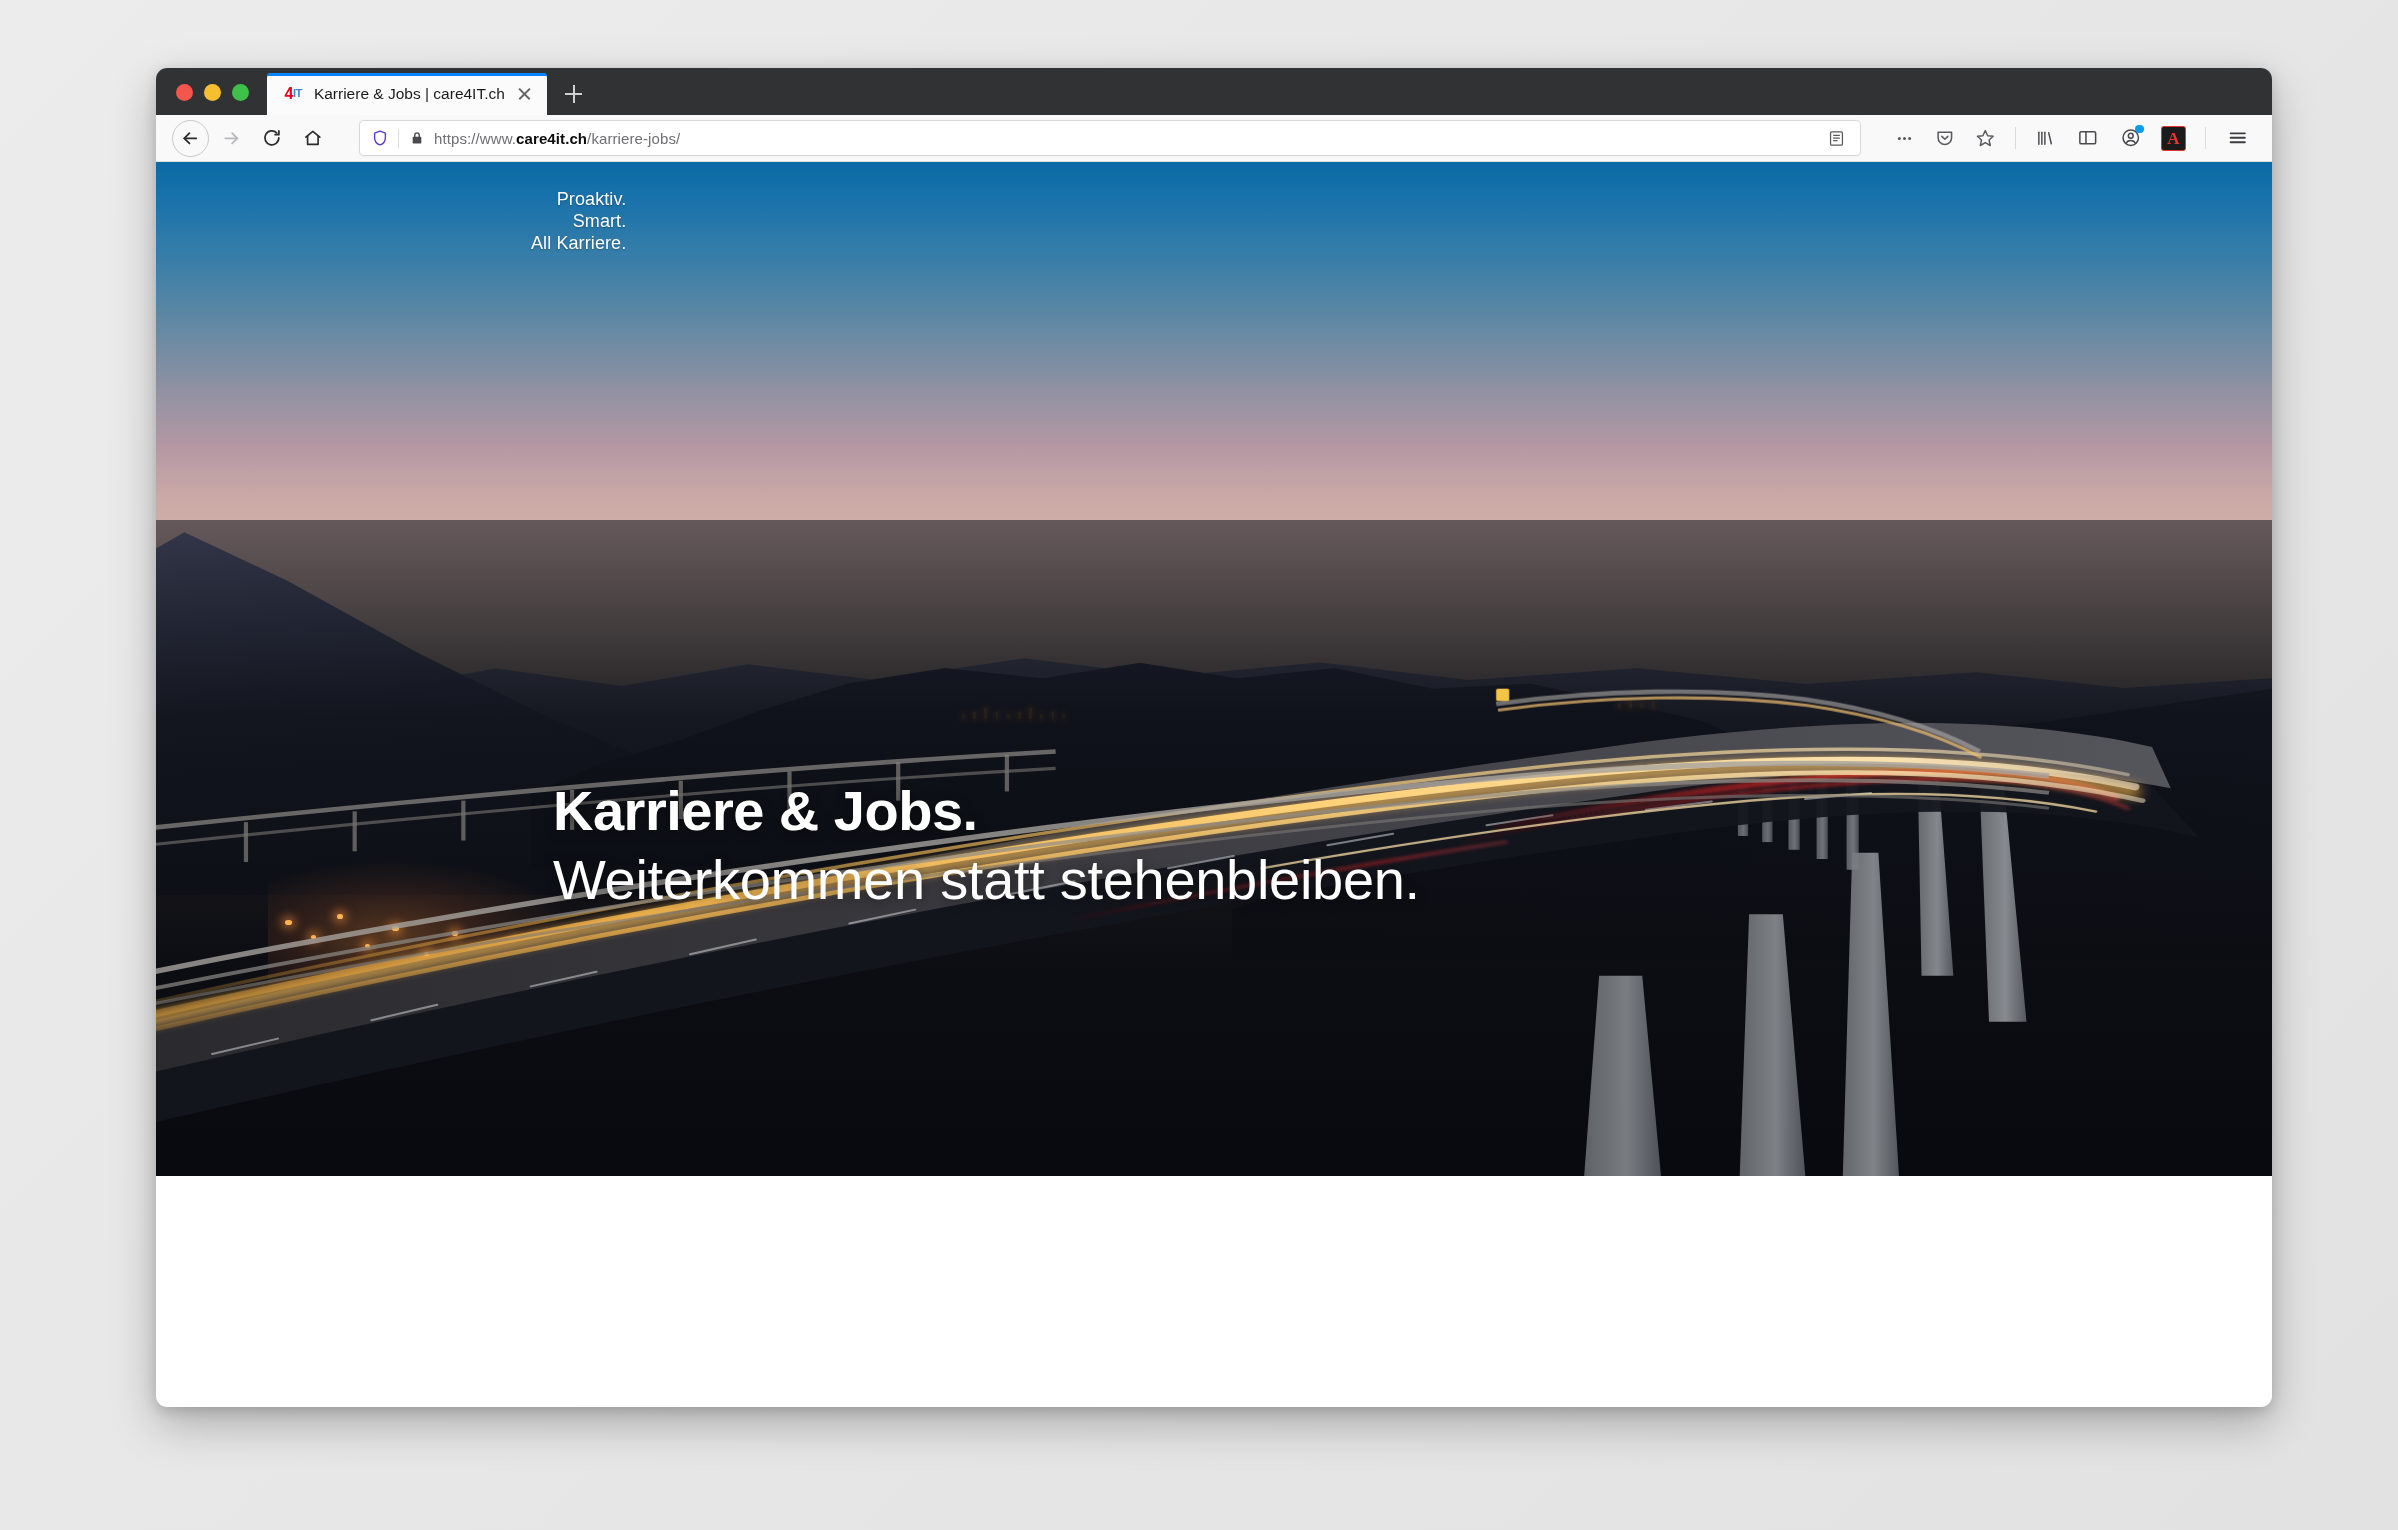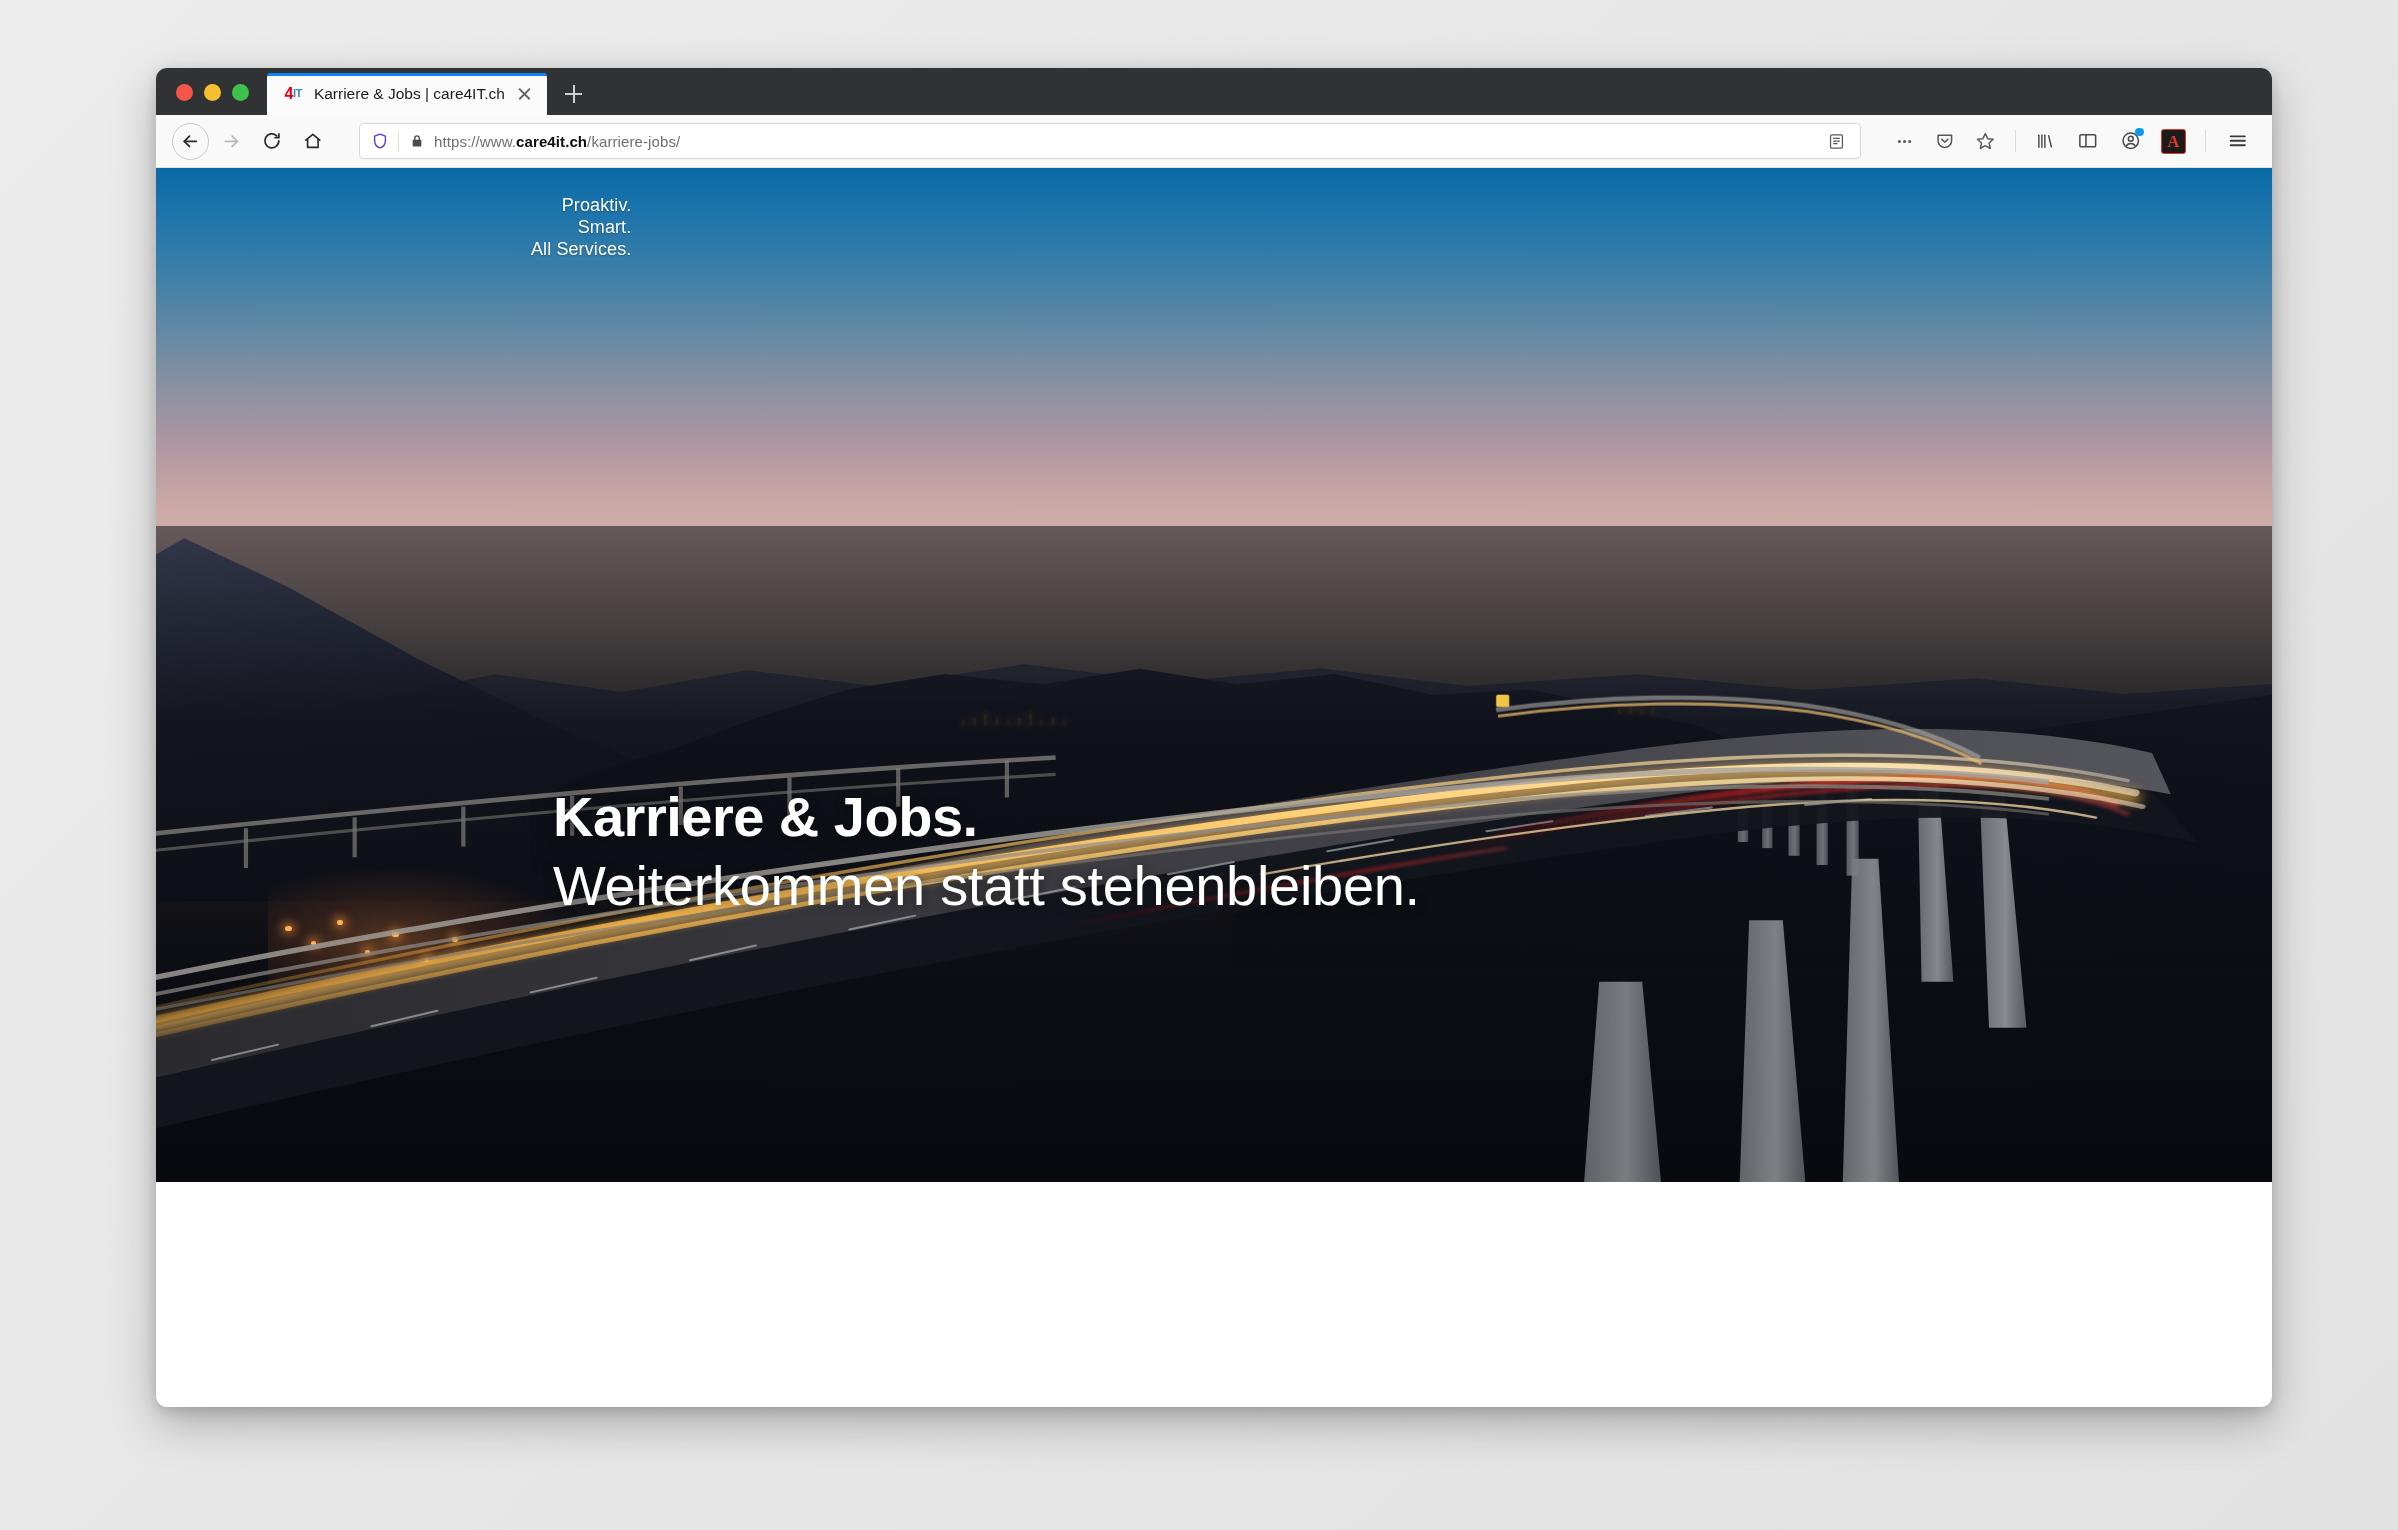--- a/index.html
+++ b/index.html
@@ -128,21 +128,21 @@
     margin-left: 4.7px;
   }
   #new-tab::before, #new-tab::after {
     content:""; position:absolute; background:#d0d1d2;
   }
   #new-tab::before { left:13px; top:20px; width:17px; height:2.1px; }
   #new-tab::after  { left:21.5px; top:12px; width:2.1px; height:18px; }
 
   
   #navbar {
-    height: 53px;
+    height: 47px;
     background: #f9f9fa;
     border-bottom: 0.9px solid #dfdfe0;
     display: flex;
     align-items: center;
     padding: 0 16px;
     gap: 3.7px;
   }
 
   .navbtn {
     width: 37px; height: 37px;
@@ -719,21 +719,21 @@
           <rect x="1430" y="686" width="14" height="16" rx="2" fill="#ffcf4a" opacity=".95"></rect>
         </svg>
       </div>
 
       <div id="page-header">
 
         <div id="logo-block">
           <div id="logo-tagline">
             <div>Proaktiv.</div>
             <div>Smart.</div>
-            <div>All Services.</div>
+            <div>All Karriere.</div>
           </div>
         </div>
 
       </div>
 
       <div id="hero-text">
         <div id="hero-line-1">Karriere &amp; Jobs.</div>
         <div class="hero-line-soft">Weiterkommen statt stehenbleiben.</div>
       </div>
 

